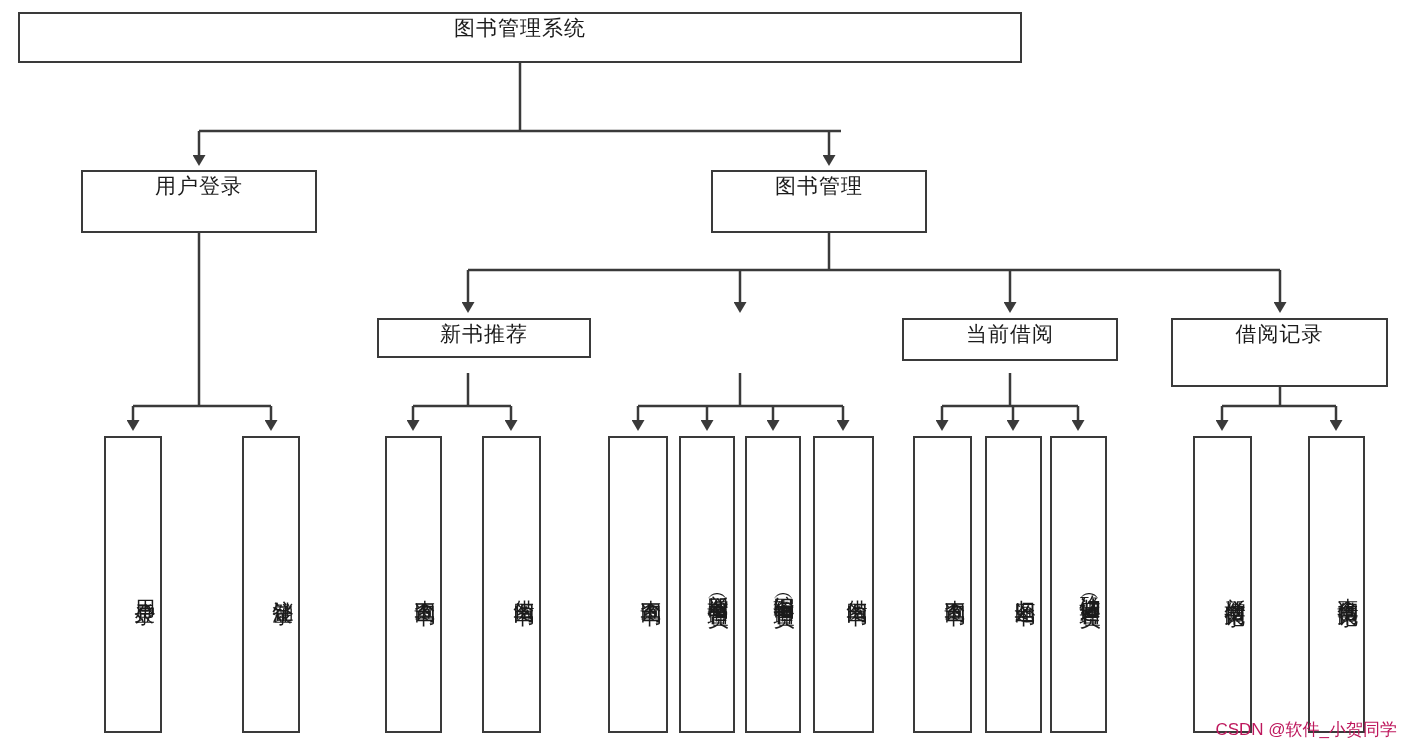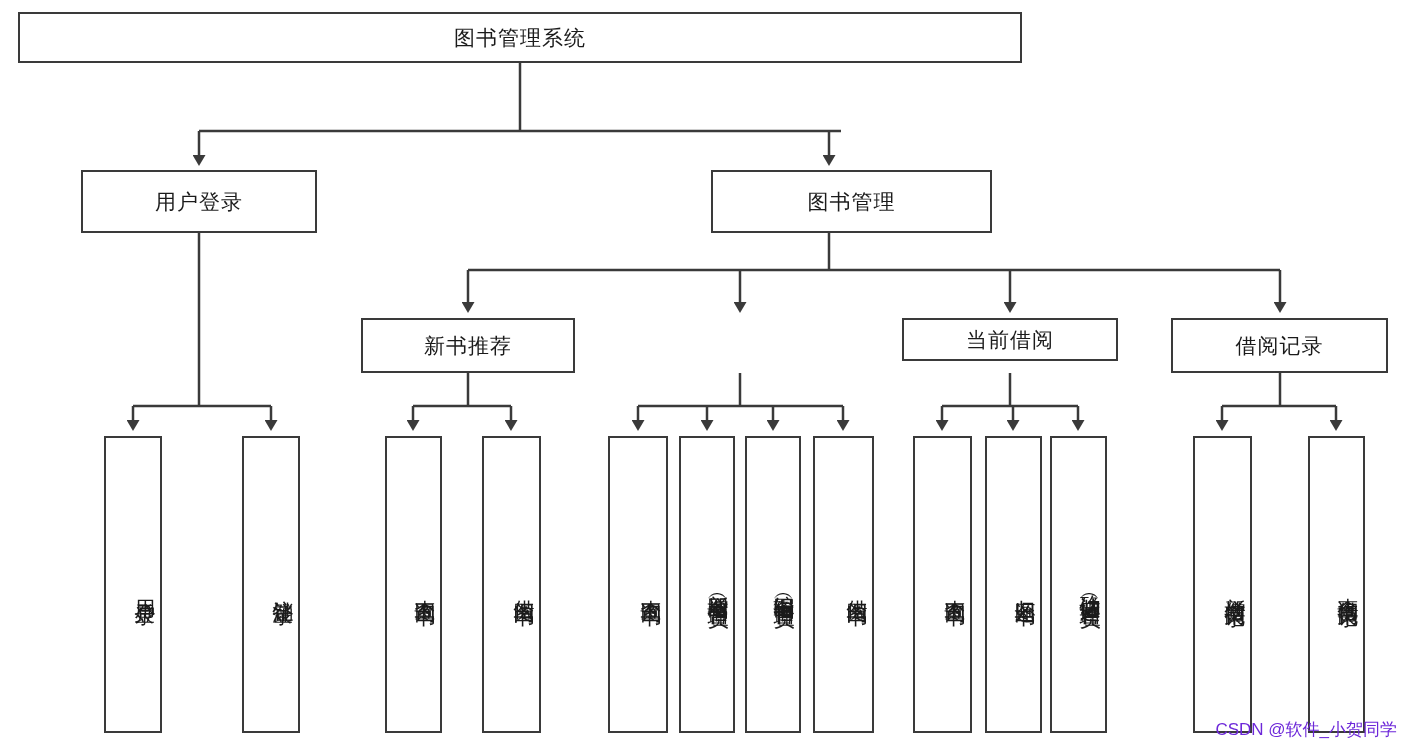--- a/index.html
+++ b/index.html
@@ -24,21 +24,21 @@
     width: 1405px;
     height: 747px;
     pointer-events: none;
   }
   .node {
     position: absolute;
     box-sizing: border-box;
     background: #ffffff;
     border: 2px solid #3a3a3a;
     display: flex;
-    align-items: center;
+    align-items: flex-start;
     justify-content: center;
     color: #1b1b1b;
     z-index: 2;
   }
   .node.horiz {
     font-size: 21px;
     letter-spacing: 1px;
   }
   .node.vert {
     writing-mode: vertical-rl;
@@ -54,21 +54,21 @@
     writing-mode: vertical-rl;
     text-orientation: upright;
     display: block;
     text-align: center;
   }
   .watermark {
     position: absolute;
     right: 8px;
     bottom: 6px;
     font-size: 17px;
-    color: #6d28d9;
+    color: #be185d;
     z-index: 5;
     white-space: nowrap;
   }
 </style>
 </head>
 <body>
 
 <div id="canvas">
 
   <svg id="wires" viewBox="0 0 1405 747">
@@ -121,31 +121,31 @@
     </g>
   </svg>
 
   <div class="node horiz" style="left:18px; top:12px; width:1004px; height:51px;">
     <span>图书管理系统</span>
   </div>
 
   <div class="node horiz" style="left:81px; top:170px; width:236px; height:63px;">
     <span>用户登录</span>
   </div>
-  <div class="node horiz" style="left:711px; top:170px; width:281px; height:63px;">
+  <div class="node horiz" style="left:711px; top:170px; width:216px; height:63px;">
     <span>图书管理</span>
   </div>
 
-  <div class="node horiz" style="left:361px; top:318px; width:214px; height:55px;">
+  <div class="node horiz" style="left:377px; top:318px; width:214px; height:40px;">
     <span>新书推荐</span>
   </div>
   <div class="node horiz" style="left:902px; top:318px; width:216px; height:43px;">
     <span>当前借阅</span>
   </div>
-  <div class="node horiz" style="left:1171px; top:318px; width:217px; height:55px;">
+  <div class="node horiz" style="left:1171px; top:318px; width:217px; height:69px;">
     <span>借阅记录</span>
   </div>
 
   <div class="node vert" style="left:104px; top:436px; width:58px; height:297px;">
     <span class="vtext">用户登录</span>
   </div>
   <div class="node vert" style="left:242px; top:436px; width:58px; height:297px;">
     <span class="vtext">注销登录</span>
   </div>
 

